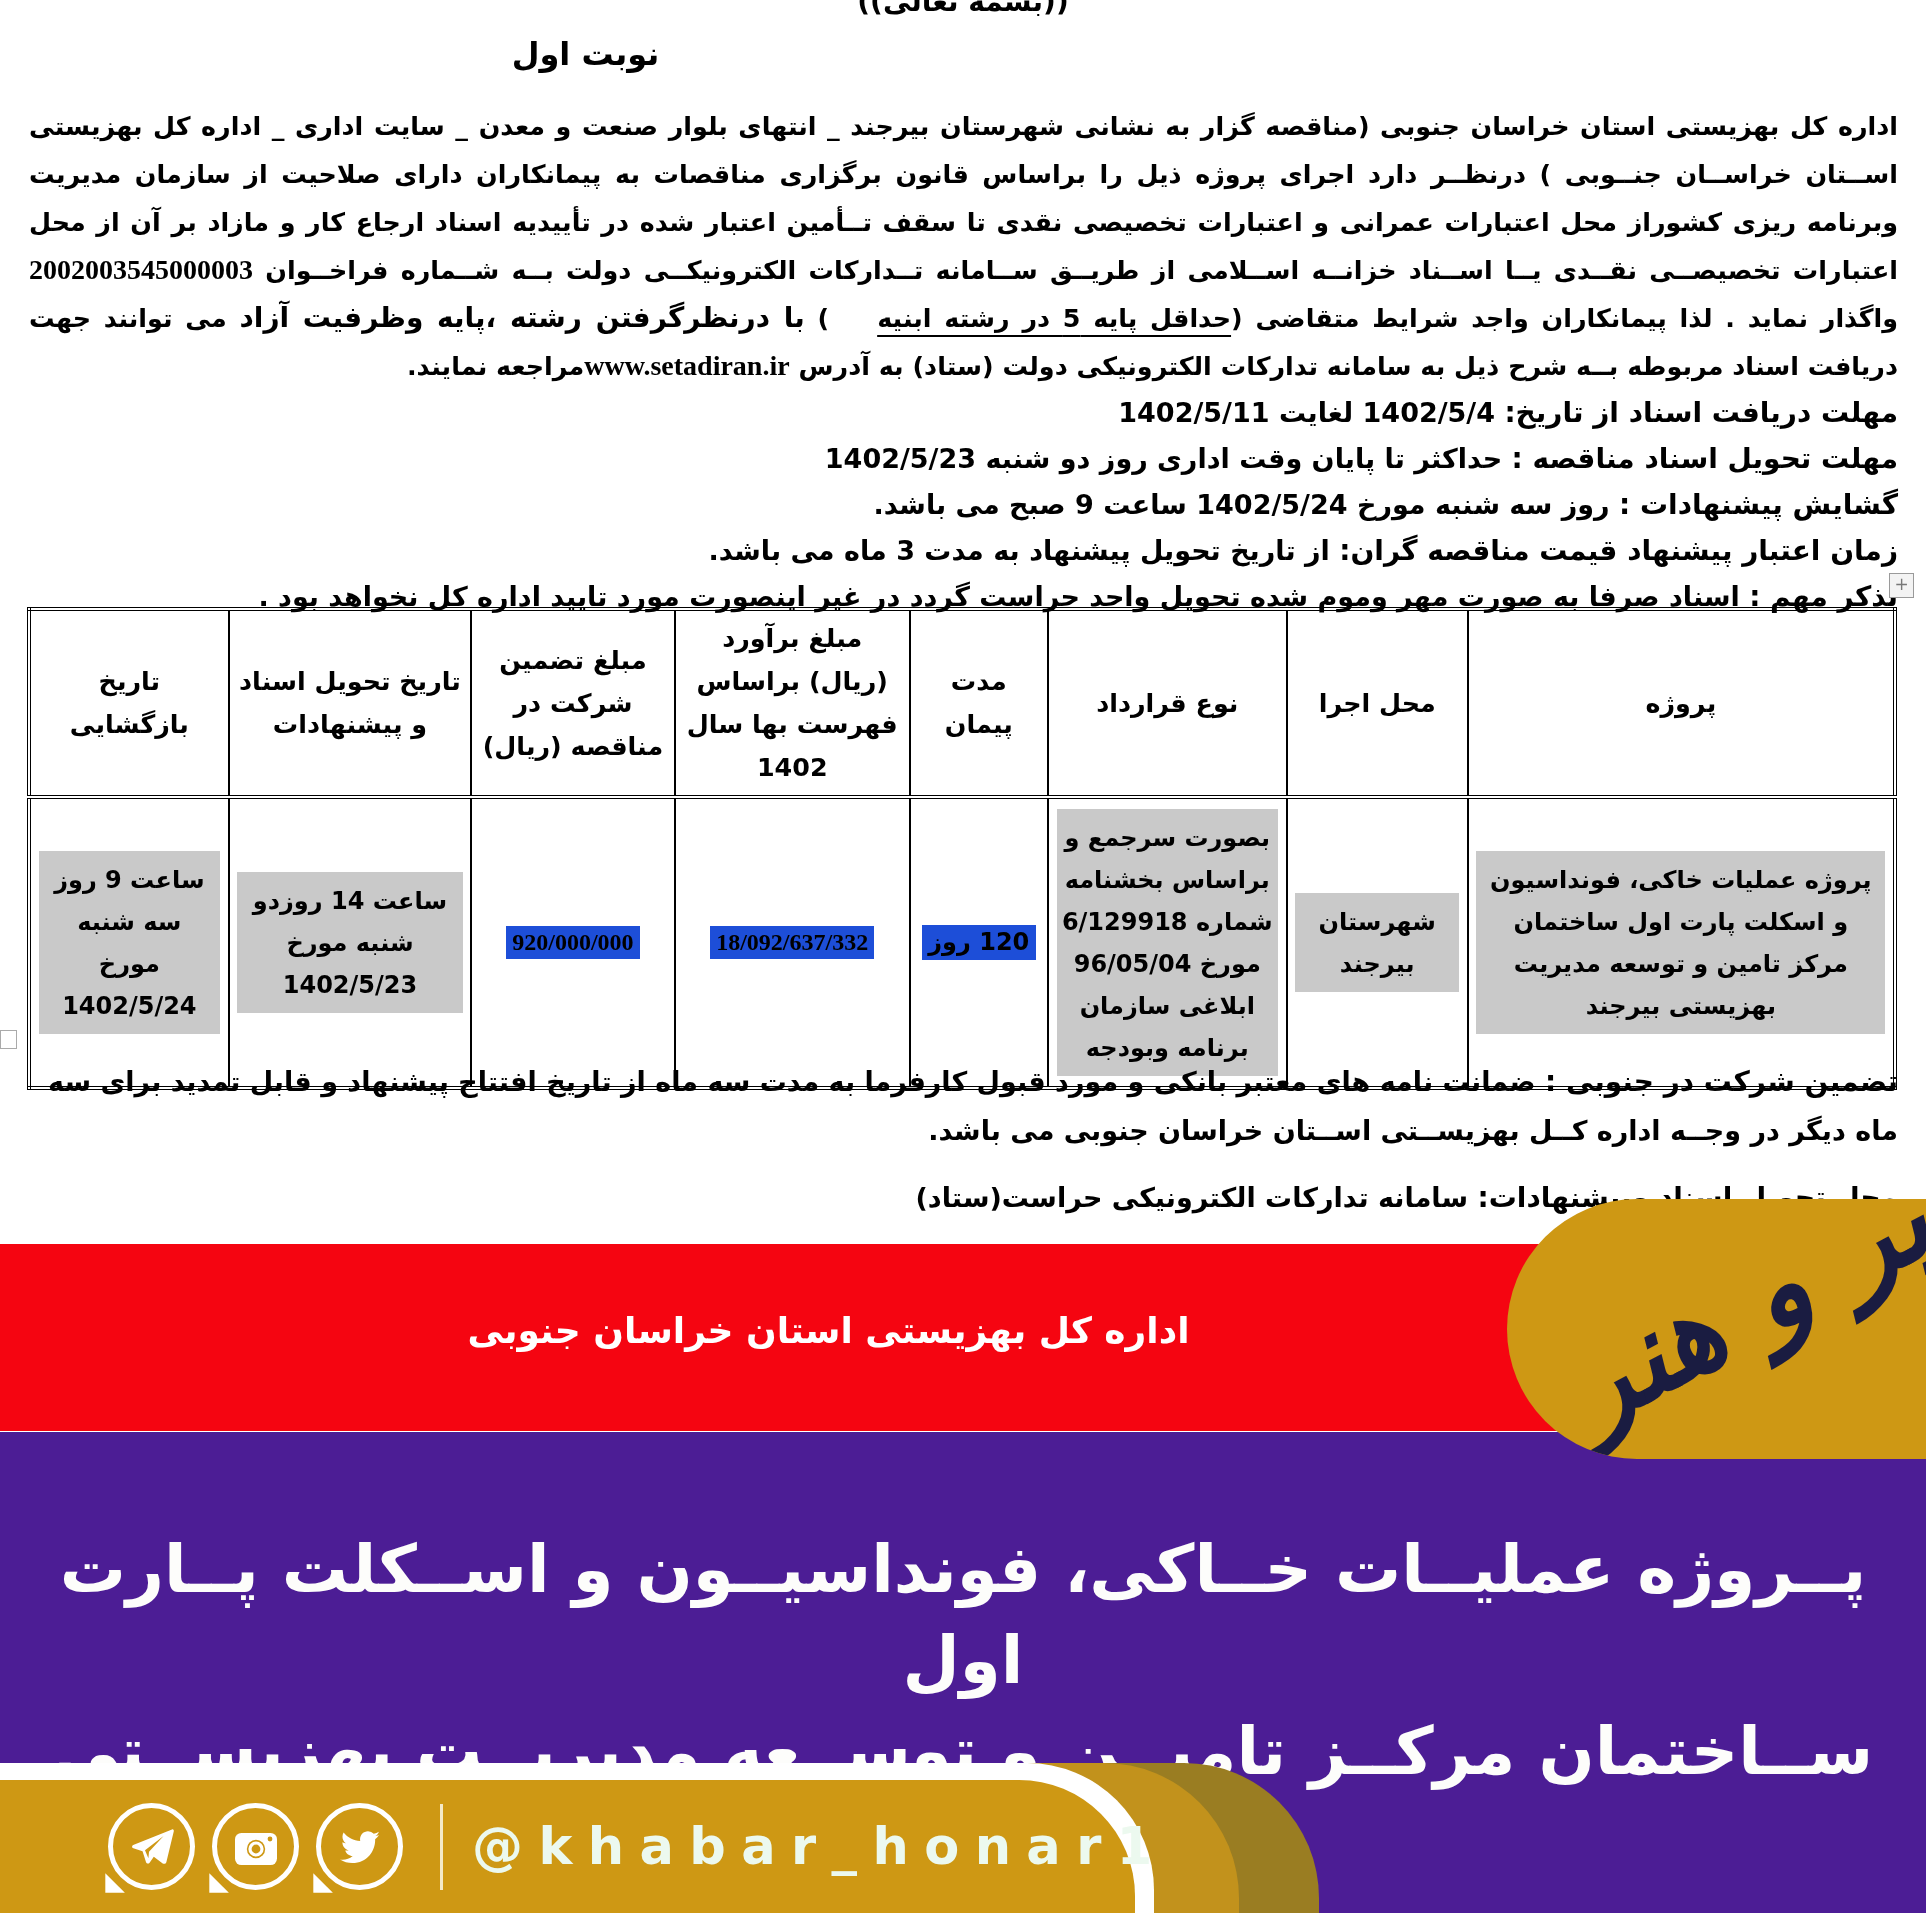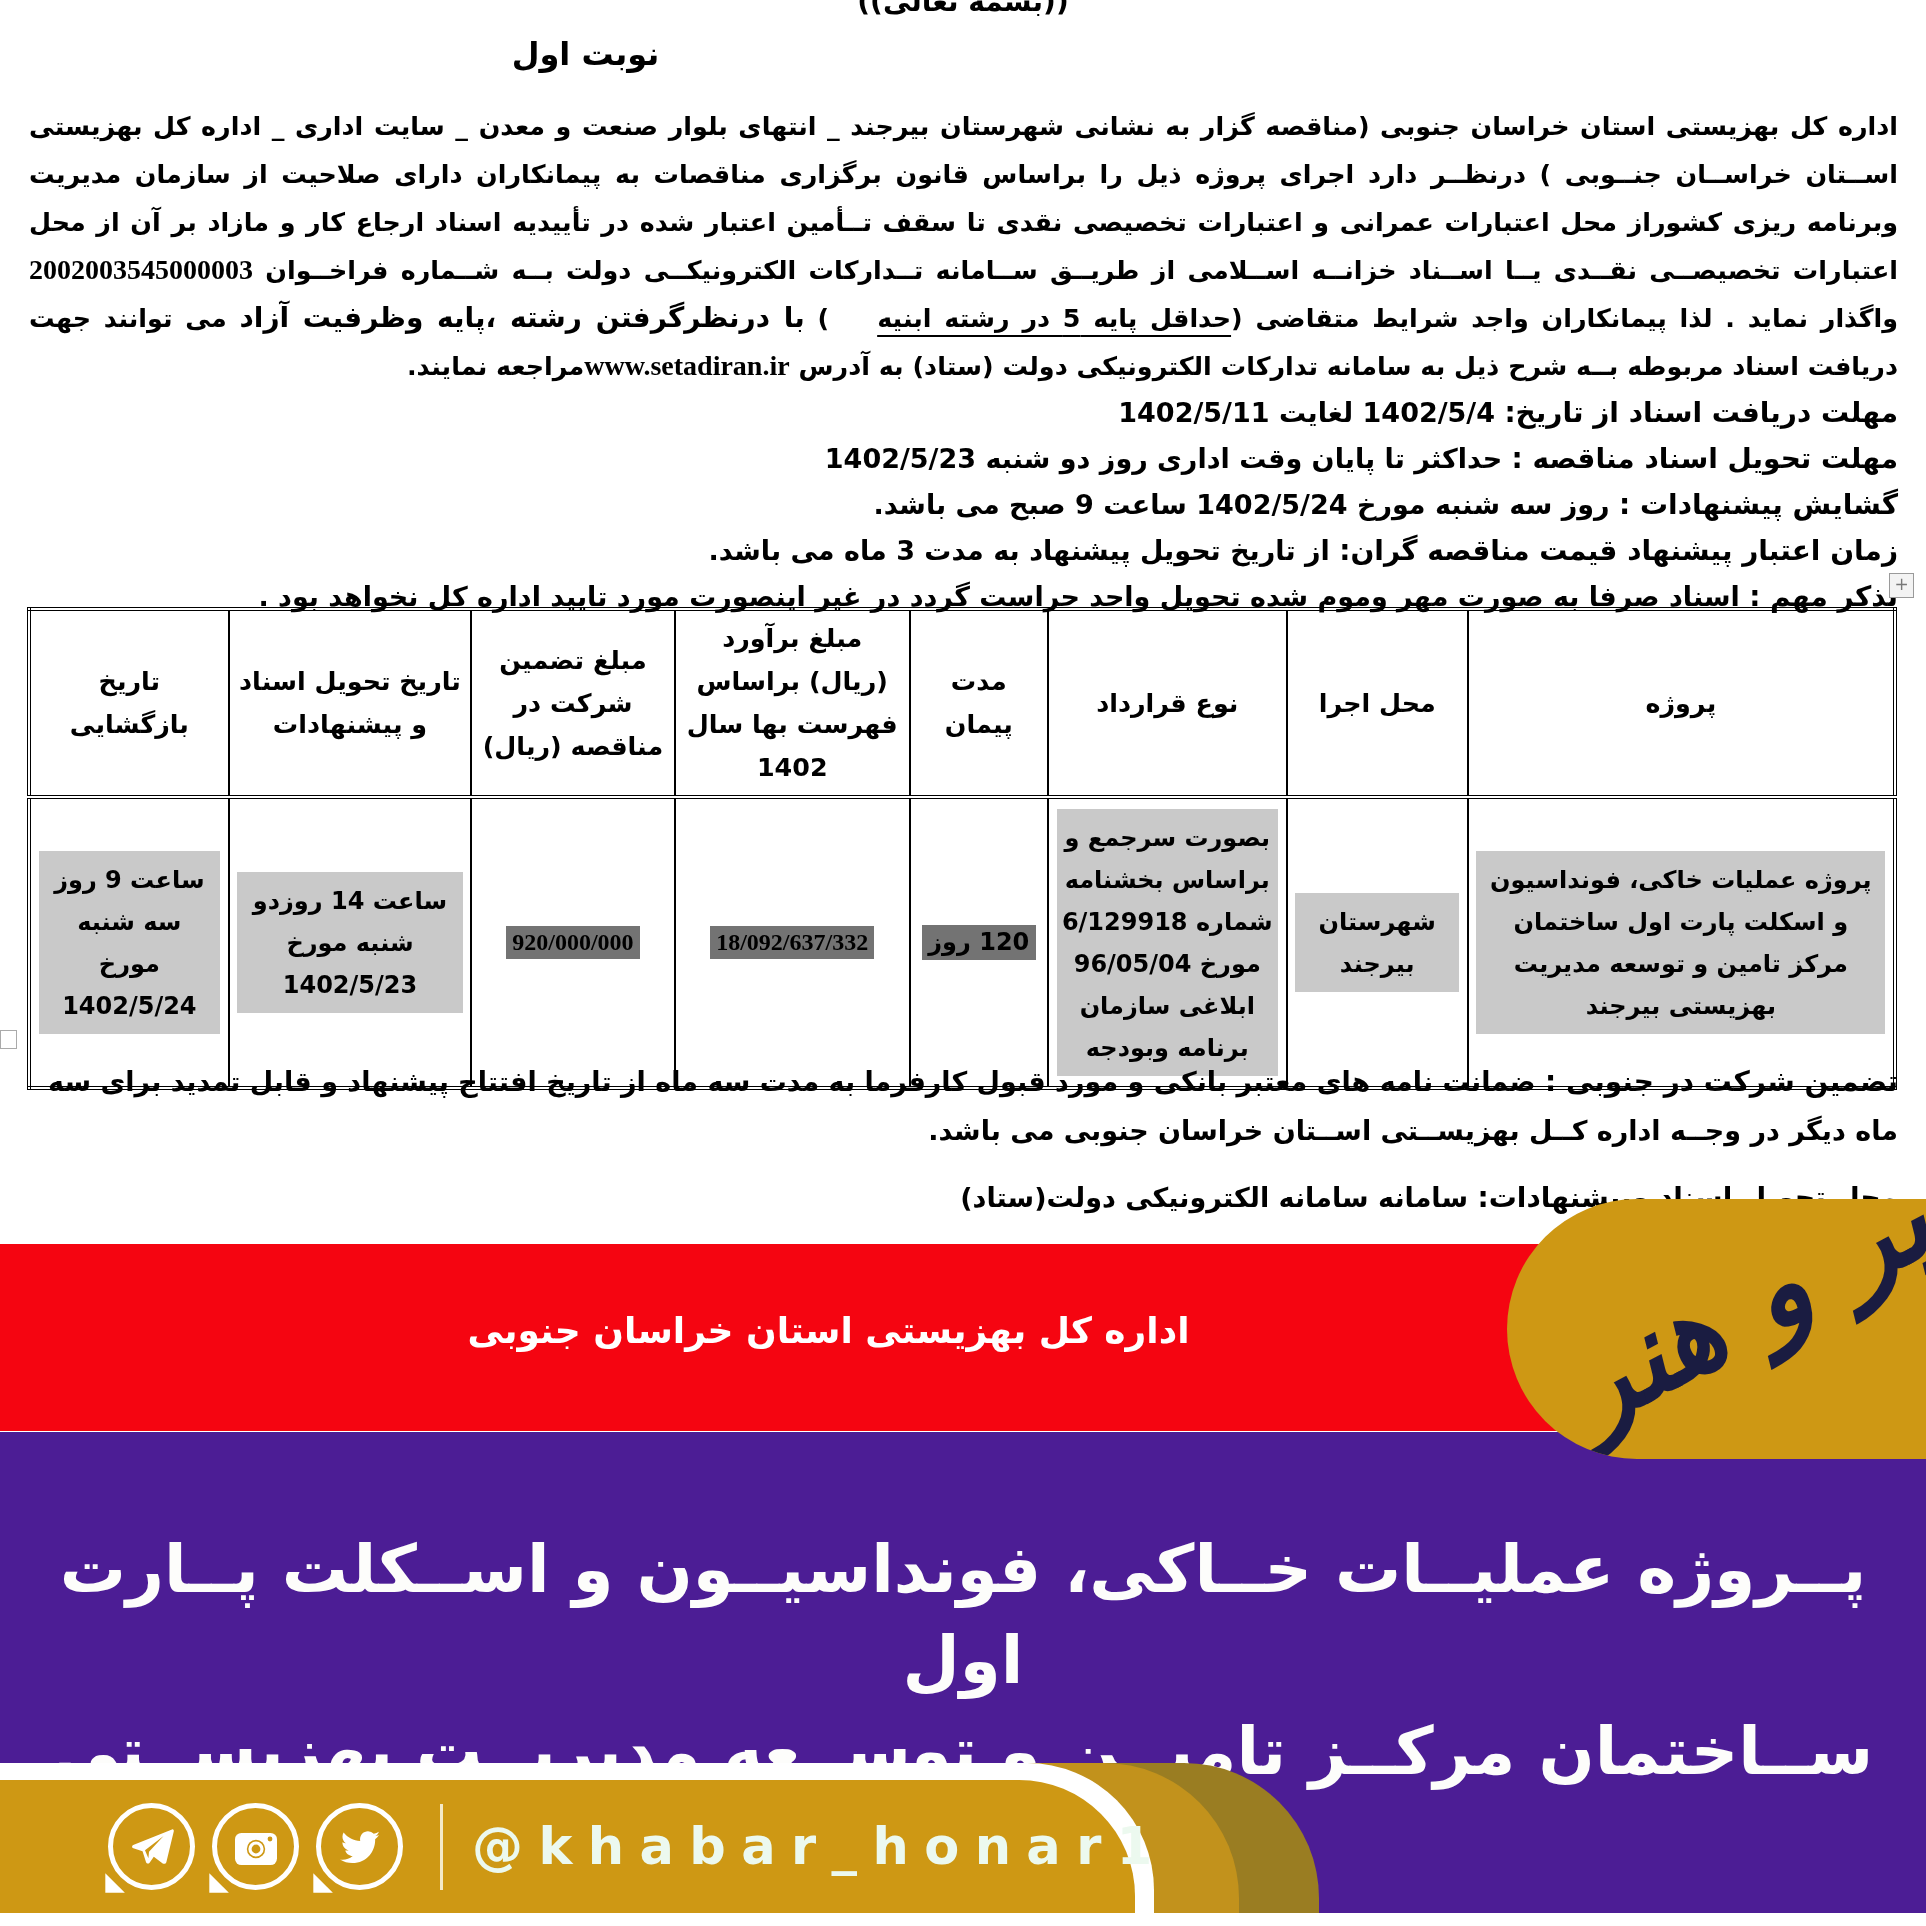--- a/index.html
+++ b/index.html
@@ -22,21 +22,21 @@
   .intro .useg{text-decoration:underline;text-underline-offset:7.7px;margin-left:48px;}
   .intro .bseg{font-weight:900;font-size:28px;}
   .sched{margin:0 28px;font-size:27px;line-height:46px;font-weight:bold;}
   .sched b{font-weight:900;font-size:28px;}
   
   .ttable{position:absolute;top:607px;left:27px;width:1870px;border-collapse:collapse;
           border:4.6px double #000;direction:rtl;table-layout:fixed;}
   .ttable th,.ttable td{border:2.3px solid #000;font-weight:bold;text-align:center;vertical-align:middle;padding:6.2px 7.7px;}
   .ttable th{height:137px;font-size:25.4px;line-height:43px;border-bottom:4.6px double #000;}
   .ttable td{height:274px;font-size:24px;line-height:42px;}
-  .hl{background:#737373;box-decoration-break:clone;-webkit-box-decoration-break:clone;padding:3.1px 6.2px;}
+  .hl{background:#1d4ed8;box-decoration-break:clone;-webkit-box-decoration-break:clone;padding:3.1px 6.2px;}
   .hl-block{background:#c9c9c9;display:inline-block;padding:7.7px 4.6px;}
   .numcell{font-family:"Liberation Serif",serif;font-size:26px;}
   
   .below{position:absolute;top:1057px;left:0;width:1926px;}
   .clip-line{position:relative;height:34px;overflow:hidden;margin:10.8px 28px 0 29px;}
   .clip-line .frag{position:absolute;left:116px;top:10.8px;font-size:25.4px;font-weight:bold;}
   .clip-line .tops{position:absolute;left:385px;right:92px;top:20px;height:7.7px;
      background:repeating-linear-gradient(90deg,#111 0 3.9px,transparent 3.9px 29px,#111 29px 32px,transparent 32px 54px);}
   
   .move-handle{position:absolute;top:573px;left:1889px;width:23px;height:23px;border:1.5px solid #9a9a9a;
@@ -128,21 +128,21 @@
       <td><span class="hl-block">ساعت 9 روز سه شنبه مورخ 1402/5/24</span></td>
     </tr>
   </tbody>
 </table>
 
 <div class="move-handle">+</div>
 <div class="left-square"></div>
 
 <div class="below rtl">
   <div class="sched" style="line-height:49px;"><b>تضمین شرکت در جنوبی :</b><span> ضمانت نامه های معتبر بانکی و مورد قبول کارفرما به مدت سه ماه از تاریخ افتتاح پیشنهاد و قابل تمدید برای سه ماه دیگر در وجــه اداره کــل بهزیســتی اســتان خراسان جنوبی می باشد.</span></div>
-  <div class="sched" style="margin-top:20px;"><b>محل تحویل اسناد وپیشنهادات:</b><span> سامانه سامانه الکترونیکی دولت(ستاد)</span></div>
+  <div class="sched" style="margin-top:20px;"><b>محل تحویل اسناد وپیشنهادات:</b><span> سامانه تدارکات الکترونیکی حراست(ستاد)</span></div>
   <div class="clip-line">
     <span class="frag">صــورت فیزیکــی بــه</span>
     <span class="tops"></span>
   </div>
 </div>
 
 <div class="red-banner">
   <div class="txt">اداره کل بهزیستی استان خراسان جنوبی</div>
 </div>
 

